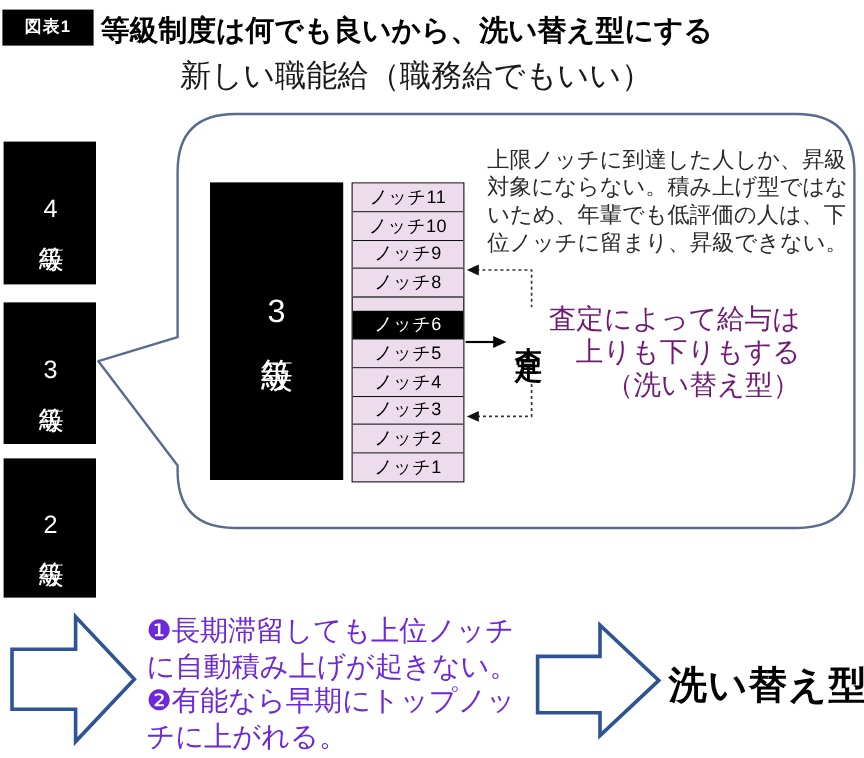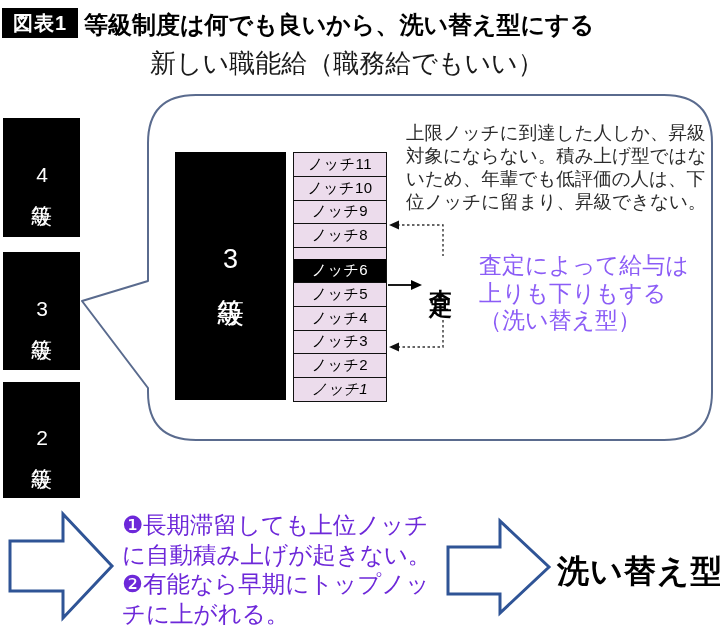--- a/index.html
+++ b/index.html
@@ -5,21 +5,21 @@
   html,body{margin:0;padding:0;background:#fff;}
   .stage{
     position:relative;width:720px;height:632px;background:#ffffff;overflow:hidden;
     font-family:"Liberation Sans","DejaVu Sans",sans-serif;color:#000;
   }
   .overlay{position:absolute;left:0;top:0;z-index:1;}
   .abs{position:absolute;z-index:2;}
 
   
   .fig-tag{left:2px;top:8px;width:76px;height:30px;background:#000;color:#fff;
-    font-size:20px;font-weight:bold;display:flex;align-items:center;justify-content:center;letter-spacing:1px;}
+    font-size:14px;font-weight:bold;display:flex;align-items:center;justify-content:center;letter-spacing:1px;}
   .title{left:84px;top:9px;font-size:24px;font-weight:bold;white-space:nowrap;}
   .subtitle{left:150px;top:46px;font-size:26px;white-space:nowrap;color:#1a1a1a;}
 
   
   .grade-box{left:3px;width:77px;background:#000;color:#fff;
     display:flex;align-items:center;justify-content:center;}
   .grade-box .vtext{font-size:21px;line-height:1.15;}
   .g4{top:118px;height:119px;}
   .g3{top:252px;height:118px;}
   .g2{top:382px;height:116px;}
@@ -28,29 +28,29 @@
   
   .focus-box{left:175px;top:152px;width:111px;height:248px;background:#000;color:#fff;
     display:flex;align-items:flex-start;justify-content:center;padding-top:0;}
   .focus-box .vtext{font-size:27px;margin-top:92px;letter-spacing:3px;}
 
   
   .notch-table{left:293px;top:152px;width:94px;height:250px;
     display:flex;flex-direction:column;border:1px solid #111;box-sizing:border-box;background:#ecdcec;}
   .notch-row{flex:1;display:flex;align-items:center;justify-content:center;
     font-size:15px;border-bottom:1px solid #111;background:#ecdcec;color:#000;letter-spacing:0.5px;}
-  .notch-row:last-child{border-bottom:none;font-style:italic;}
+  .notch-row:last-child{border-bottom:none;}
   .notch-row.head{background:#7d6b80;color:#f6ebf6;letter-spacing:1.5px;}
   .notch-row.current{background:#000;color:#fff;margin-top:11px;}
 
   
   .note-top{left:406px;top:121px;width:303px;font-size:18.5px;line-height:23px;color:#2b2b2b;word-break:break-all;}
   .satei{left:426px;top:259px;font-size:23px;font-weight:bold;}
   .satei .vtext{letter-spacing:5px;}
-  .assess-note{left:445px;top:252px;width:222px;text-align:left;font-size:23px;line-height:27.5px;color:#8b5cf6;margin-left:34px;}
+  .assess-note{left:445px;top:252px;width:222px;text-align:right;font-size:23px;line-height:27.5px;color:#701a75;}
 
   
   .footer-points{left:122px;top:511px;width:326px;font-size:23.5px;line-height:29.5px;color:#6d28d9;word-break:break-all;}
   .conclusion{left:557px;top:550px;font-size:32px;font-weight:bold;letter-spacing:1px;white-space:nowrap;}
 </style>
 </head>
 <body>
 
 <div class="stage">
 

